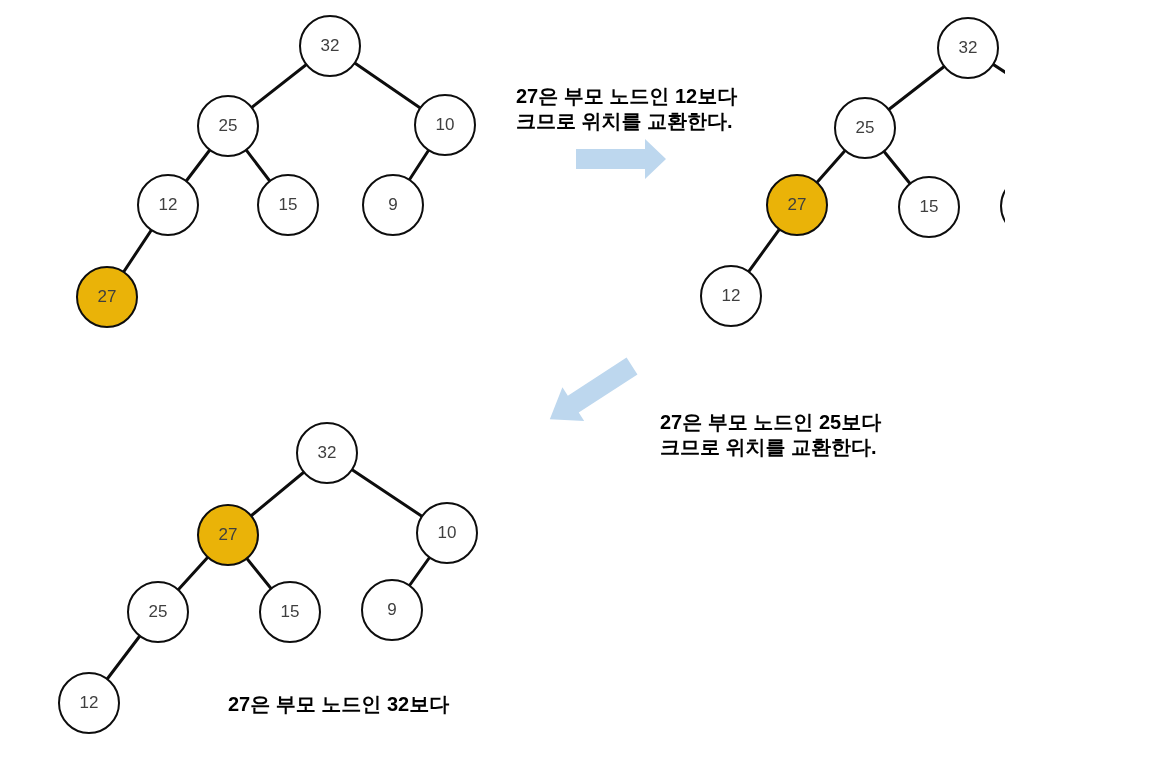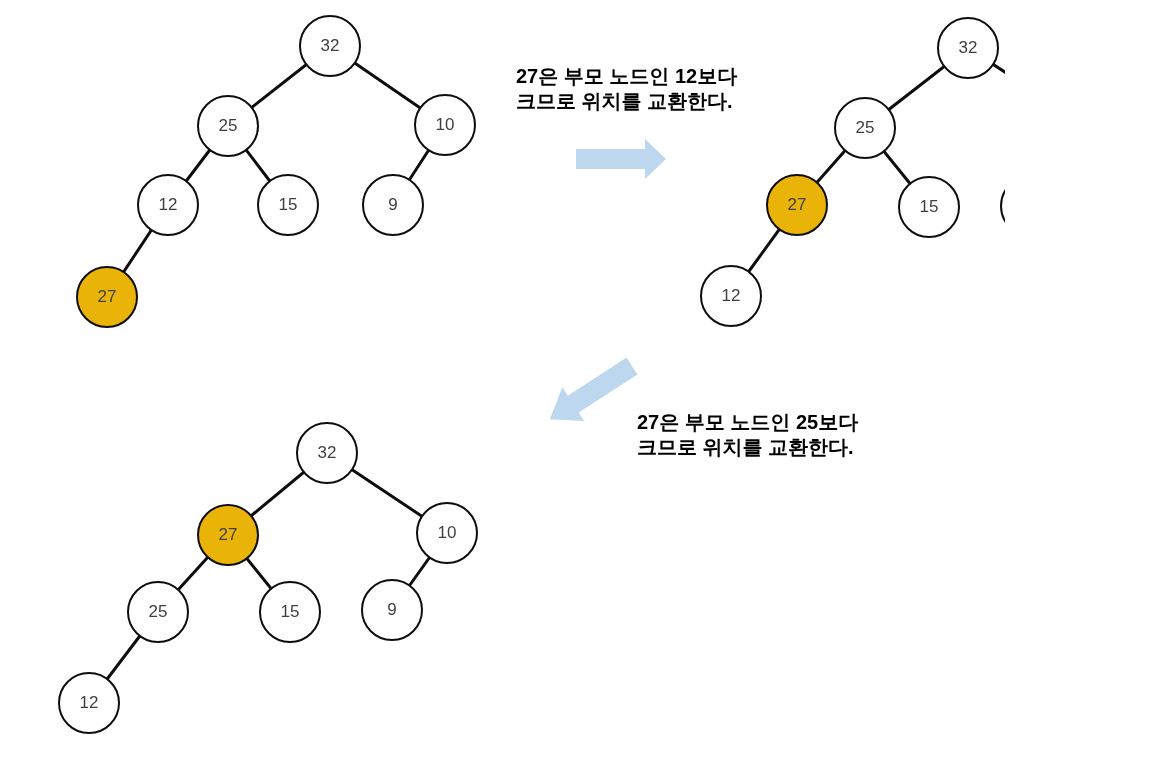--- a/index.html
+++ b/index.html
@@ -113,24 +113,25 @@
   <div class="node" style="left:700px;top:265px">12</div>
 
   <div class="node" style="left:296px;top:422px">32</div>
   <div class="node highlight" style="left:197px;top:504px">27</div>
   <div class="node" style="left:416px;top:502px">10</div>
   <div class="node" style="left:127px;top:581px">25</div>
   <div class="node" style="left:259px;top:581px">15</div>
   <div class="node" style="left:361px;top:579px">9</div>
   <div class="node" style="left:58px;top:672px">12</div>
 
-  <div class="annotation" style="left:516px;top:64px">
+  <div class="annotation" style="left:516px;top:84px">
     <span>27은 부모 노드인 12보다</span>
     <span>크므로 위치를 교환한다.</span>
   </div>
-  <div class="annotation" style="left:637px;top:410px">
+  <div class="annotation" style="left:660px;top:410px">
     <span>27은 부모 노드인 25보다</span>
     <span>크므로 위치를 교환한다.</span>
   </div>
   <div class="annotation" style="left:228px;top:692px">
+    <span>27은 부모 노드인 32보다</span>
   </div>
 
 </div>
 
 </body></html>

